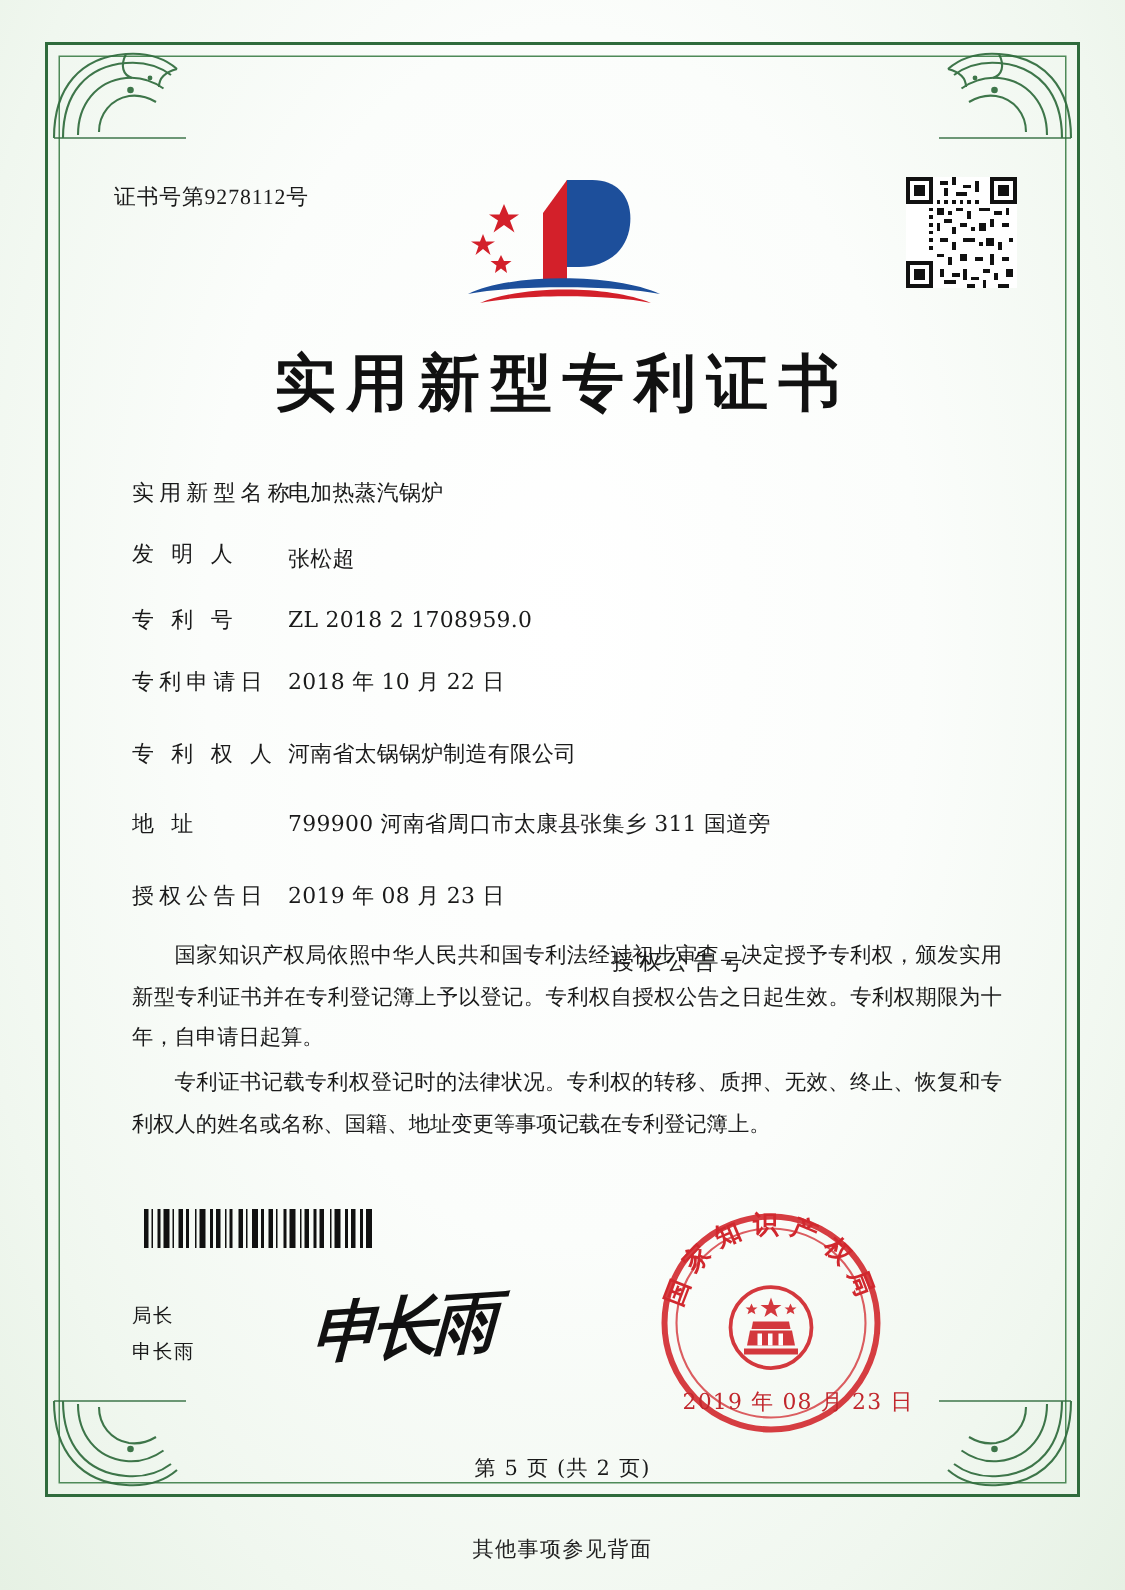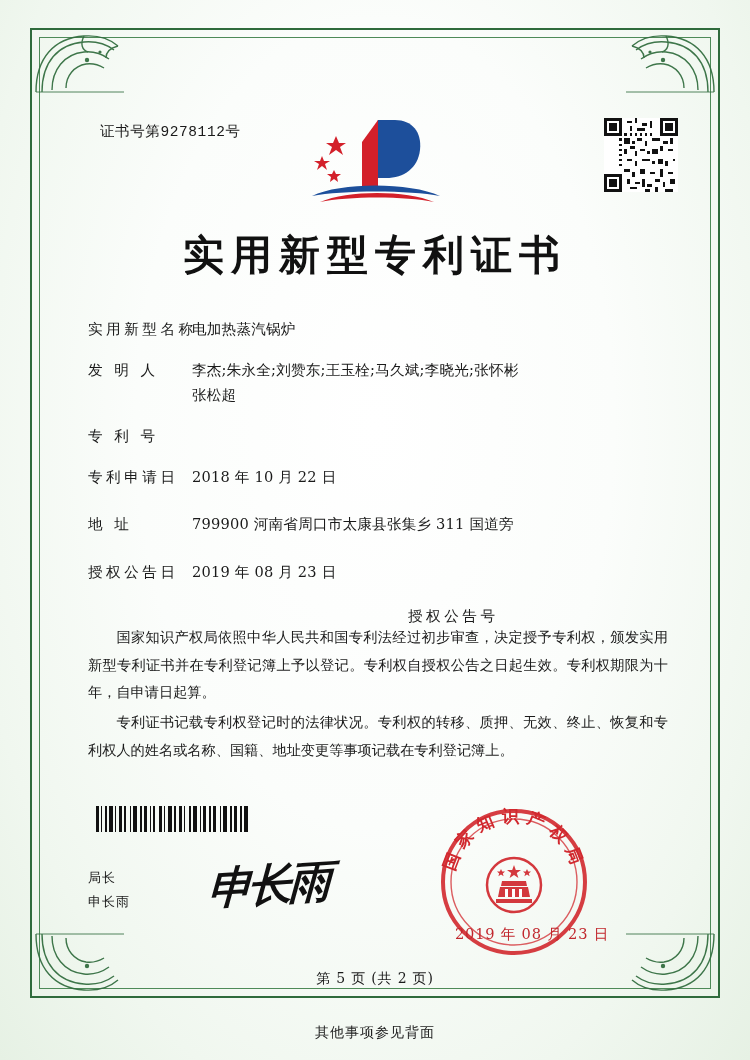--- a/index.html
+++ b/index.html
@@ -55,22 +55,21 @@
   .corner.bl { left: 32px;  bottom: 64px; transform: scaleY(-1); }
   .corner.br { right: 32px; bottom: 64px; transform: scale(-1,-1); }
 
   
   .cert-no {
     position: absolute;
     left: 76px;
     top: 122px;
     font-size: 14.5px;
     letter-spacing: .6px;
-    font-family: Liberation Mono, monospace;
-    margin-left: 24px;
+    font-family: Liberation Serif, serif;
   }
 
   .logo {
     position: absolute;
     left: 300px;
     top: 112px;
     width: 150px;
     height: 96px;
   }
   .logo svg { width: 100%; height: 100%; display: block; }
@@ -394,34 +393,38 @@
   <div class="fields">
 
     <div class="field-row">
       <div class="field-label">实用新型名称</div>
       <div class="field-value">电加热蒸汽锅炉</div>
     </div>
 
     <div class="field-row">
       <div class="field-label">发 明 人</div>
       <div class="field-value">
-        <span>李杰;朱永全;刘赞东;王玉栓;马久斌;李晓光;张怀彬</span>
         <span class="sub-line">张松超</span>
       </div>
     </div>
 
     <div class="field-row">
       <div class="field-label">专 利 号</div>
+      <div class="field-value">ZL 2018 2 1708959.0</div>
     </div>
 
     <div class="field-row row-gap-lg">
       <div class="field-label">专利申请日</div>
       <div class="field-value">2018 年 10 月 22 日</div>
     </div>
 
+    <div class="field-row row-gap-lg">
+      <div class="field-label">专 利 权 人</div>
+      <div class="field-value">河南省太锅锅炉制造有限公司</div>
+    </div>
 
     <div class="field-row row-gap-lg">
       <div class="field-label">地 址</div>
       <div class="field-value">799900 河南省周口市太康县张集乡 311 国道旁</div>
     </div>
 
     <div class="field-row two-col">
       <div class="col-a">
         <div class="field-label">授权公告日</div>
         <div class="field-value">2019 年 08 月 23 日</div>

